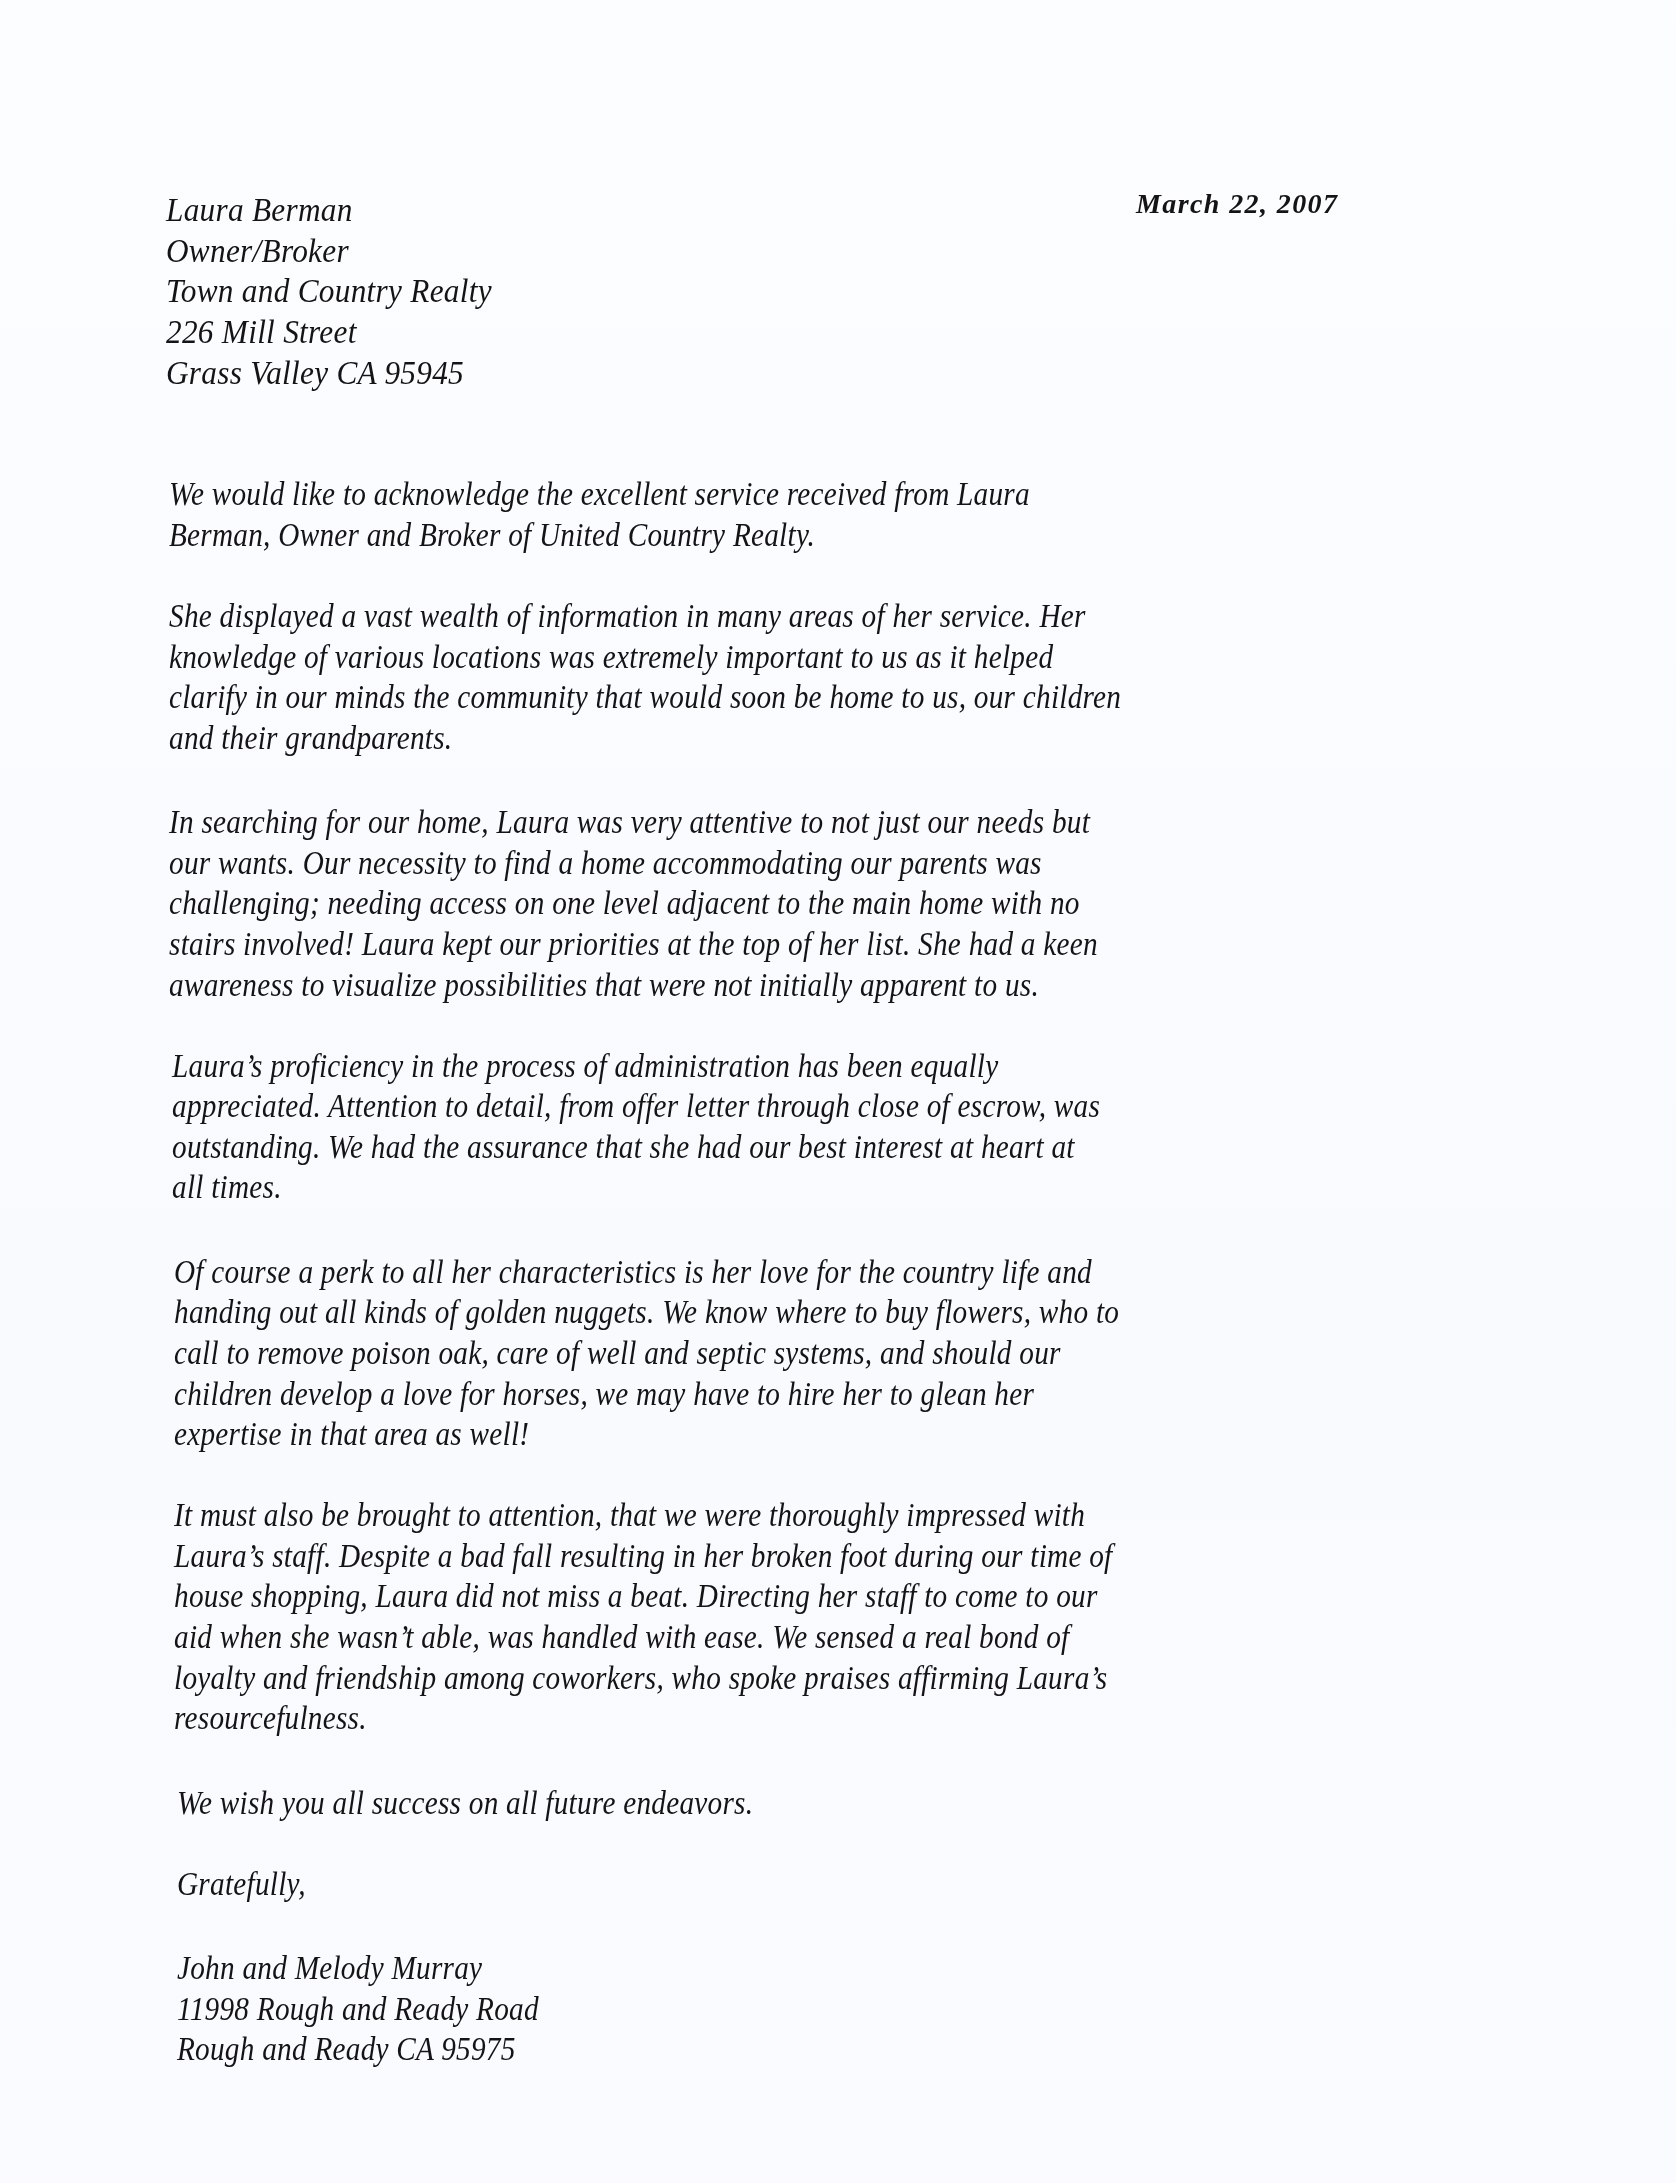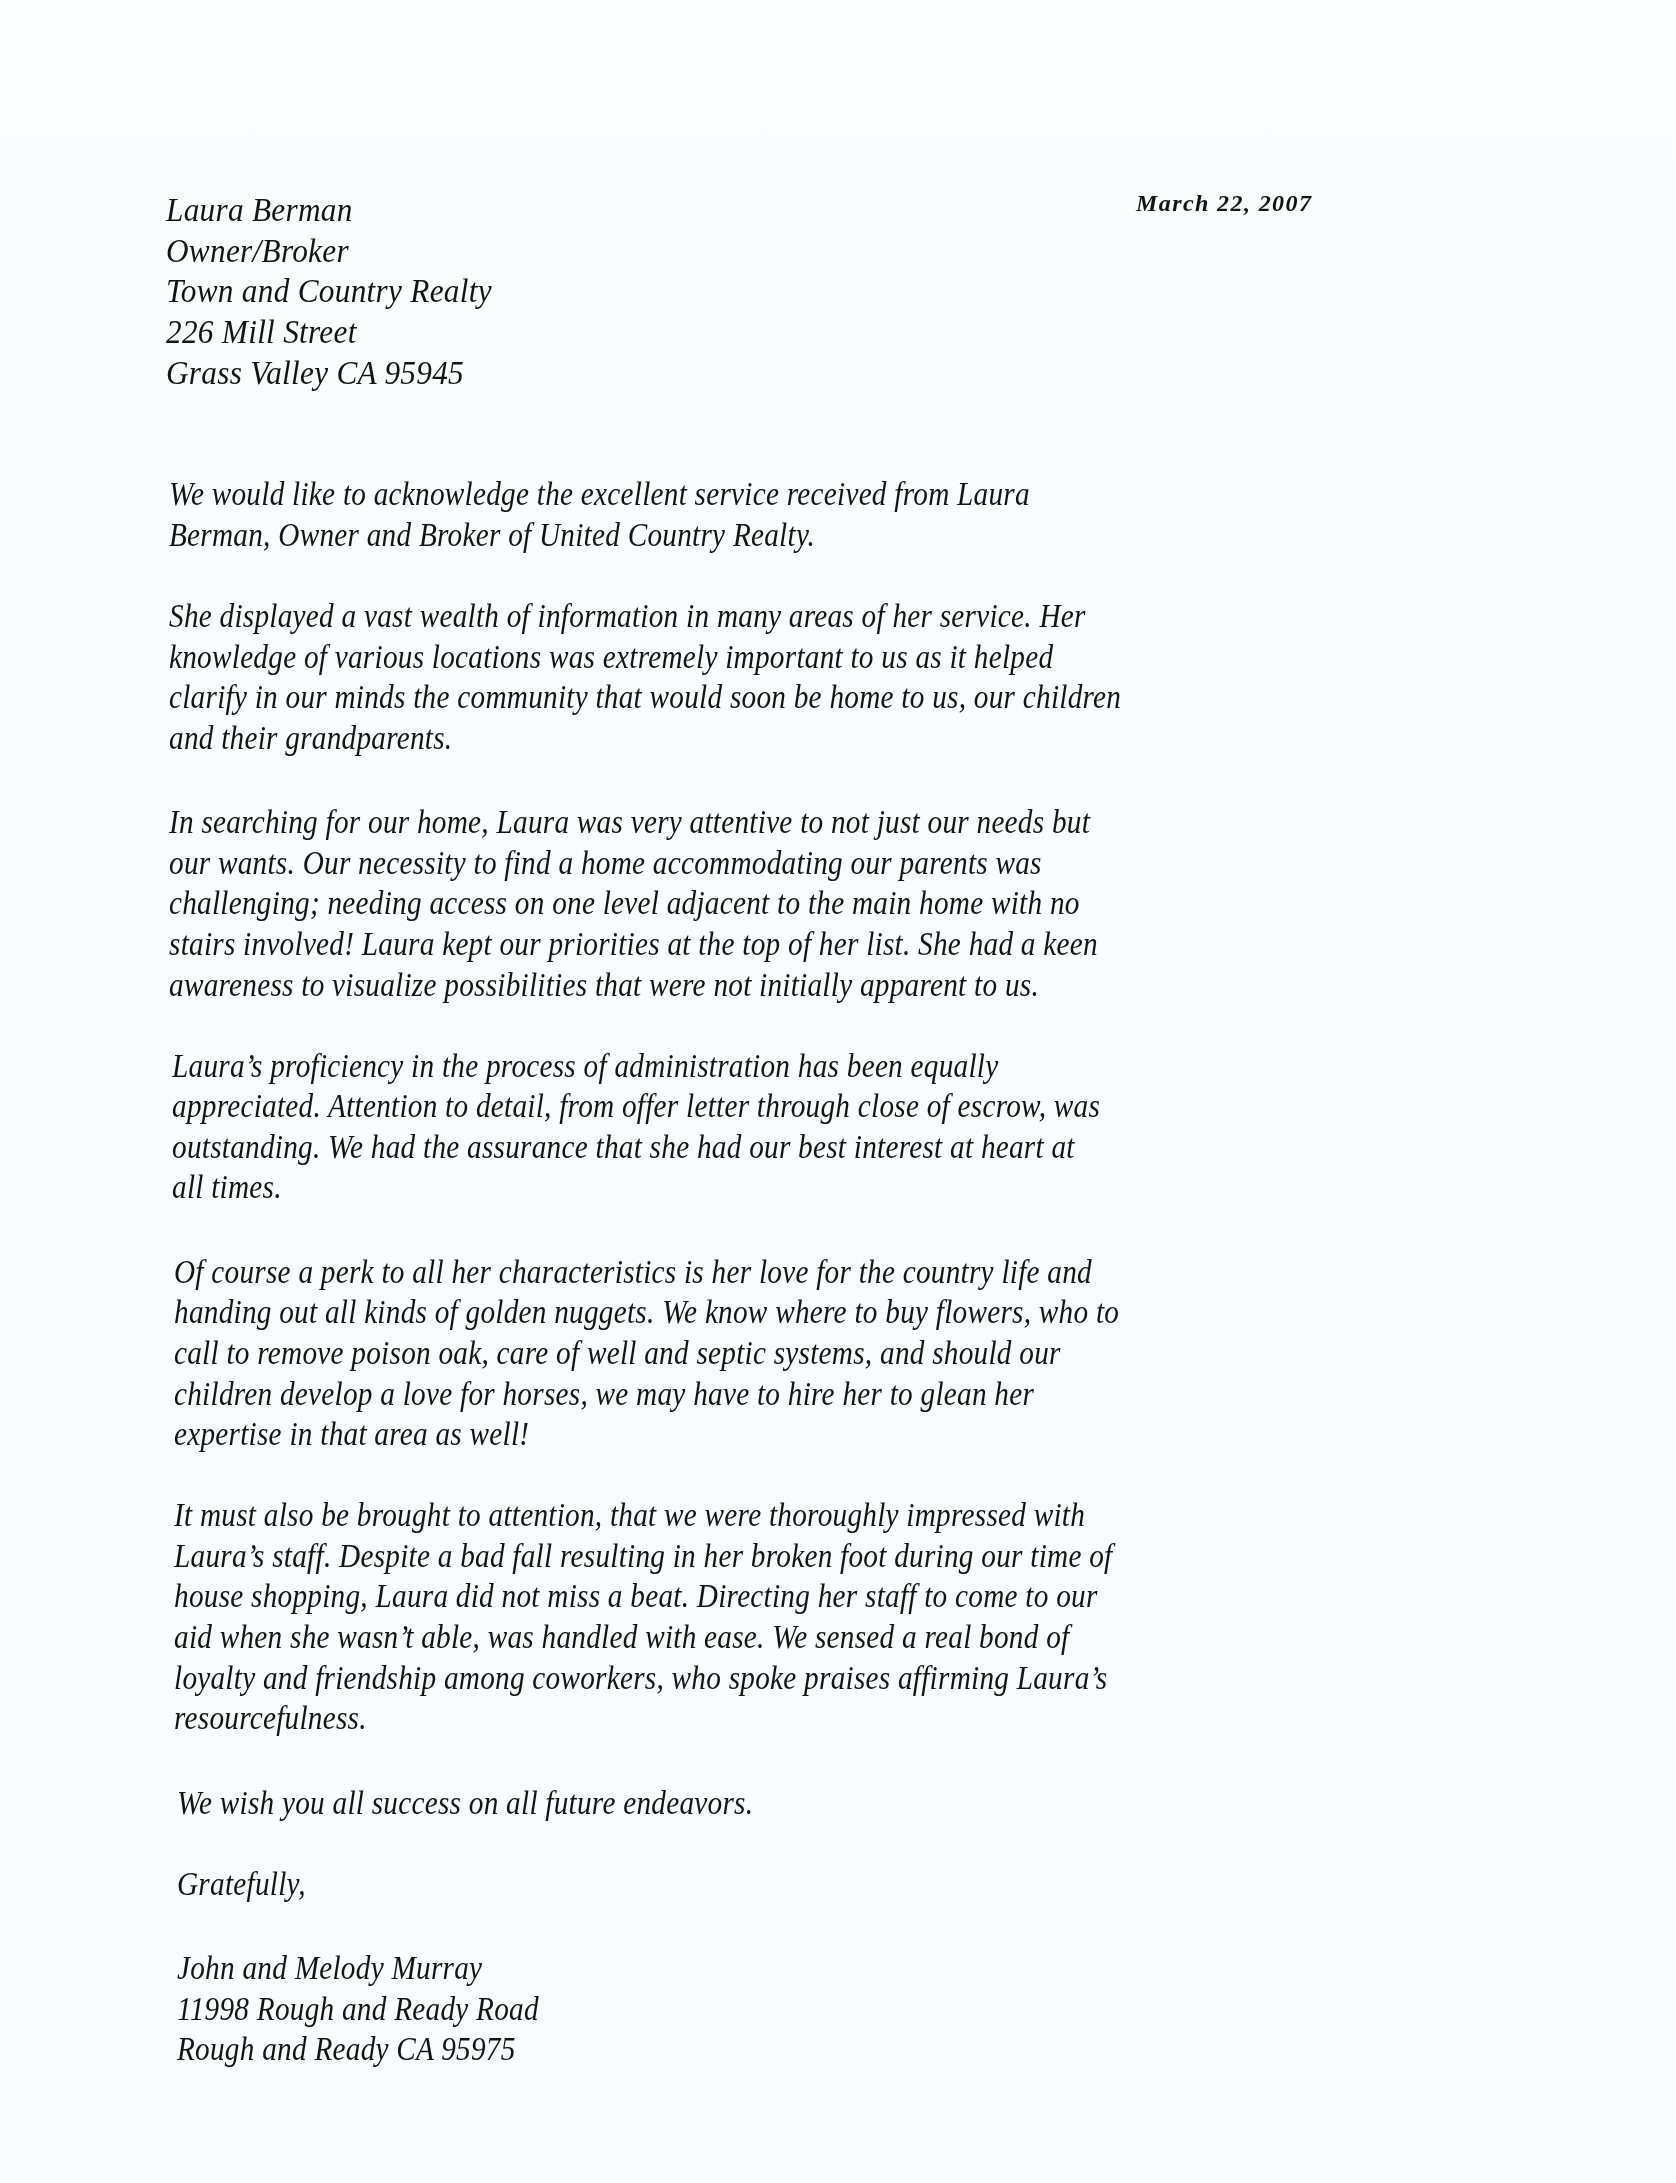--- a/index.html
+++ b/index.html
@@ -31,21 +31,21 @@
       line-height: 41px;
       letter-spacing: 0.3px;
       transform-origin: left top;
     }
     .date {
       position: absolute;
       left: 1136px;
       top: 183px;
       font-style: italic;
       font-weight: bold;
-      font-size: 24px;
+      font-size: 28px;
       line-height: 41px;
       letter-spacing: 1.4px;
       white-space: nowrap;
       text-align: right;
     }
     .addr { transform: scaleX(0.92); }
     .body-line { transform: scaleX(0.86); }
     .bleed {
       position: absolute;
       font-style: italic;

